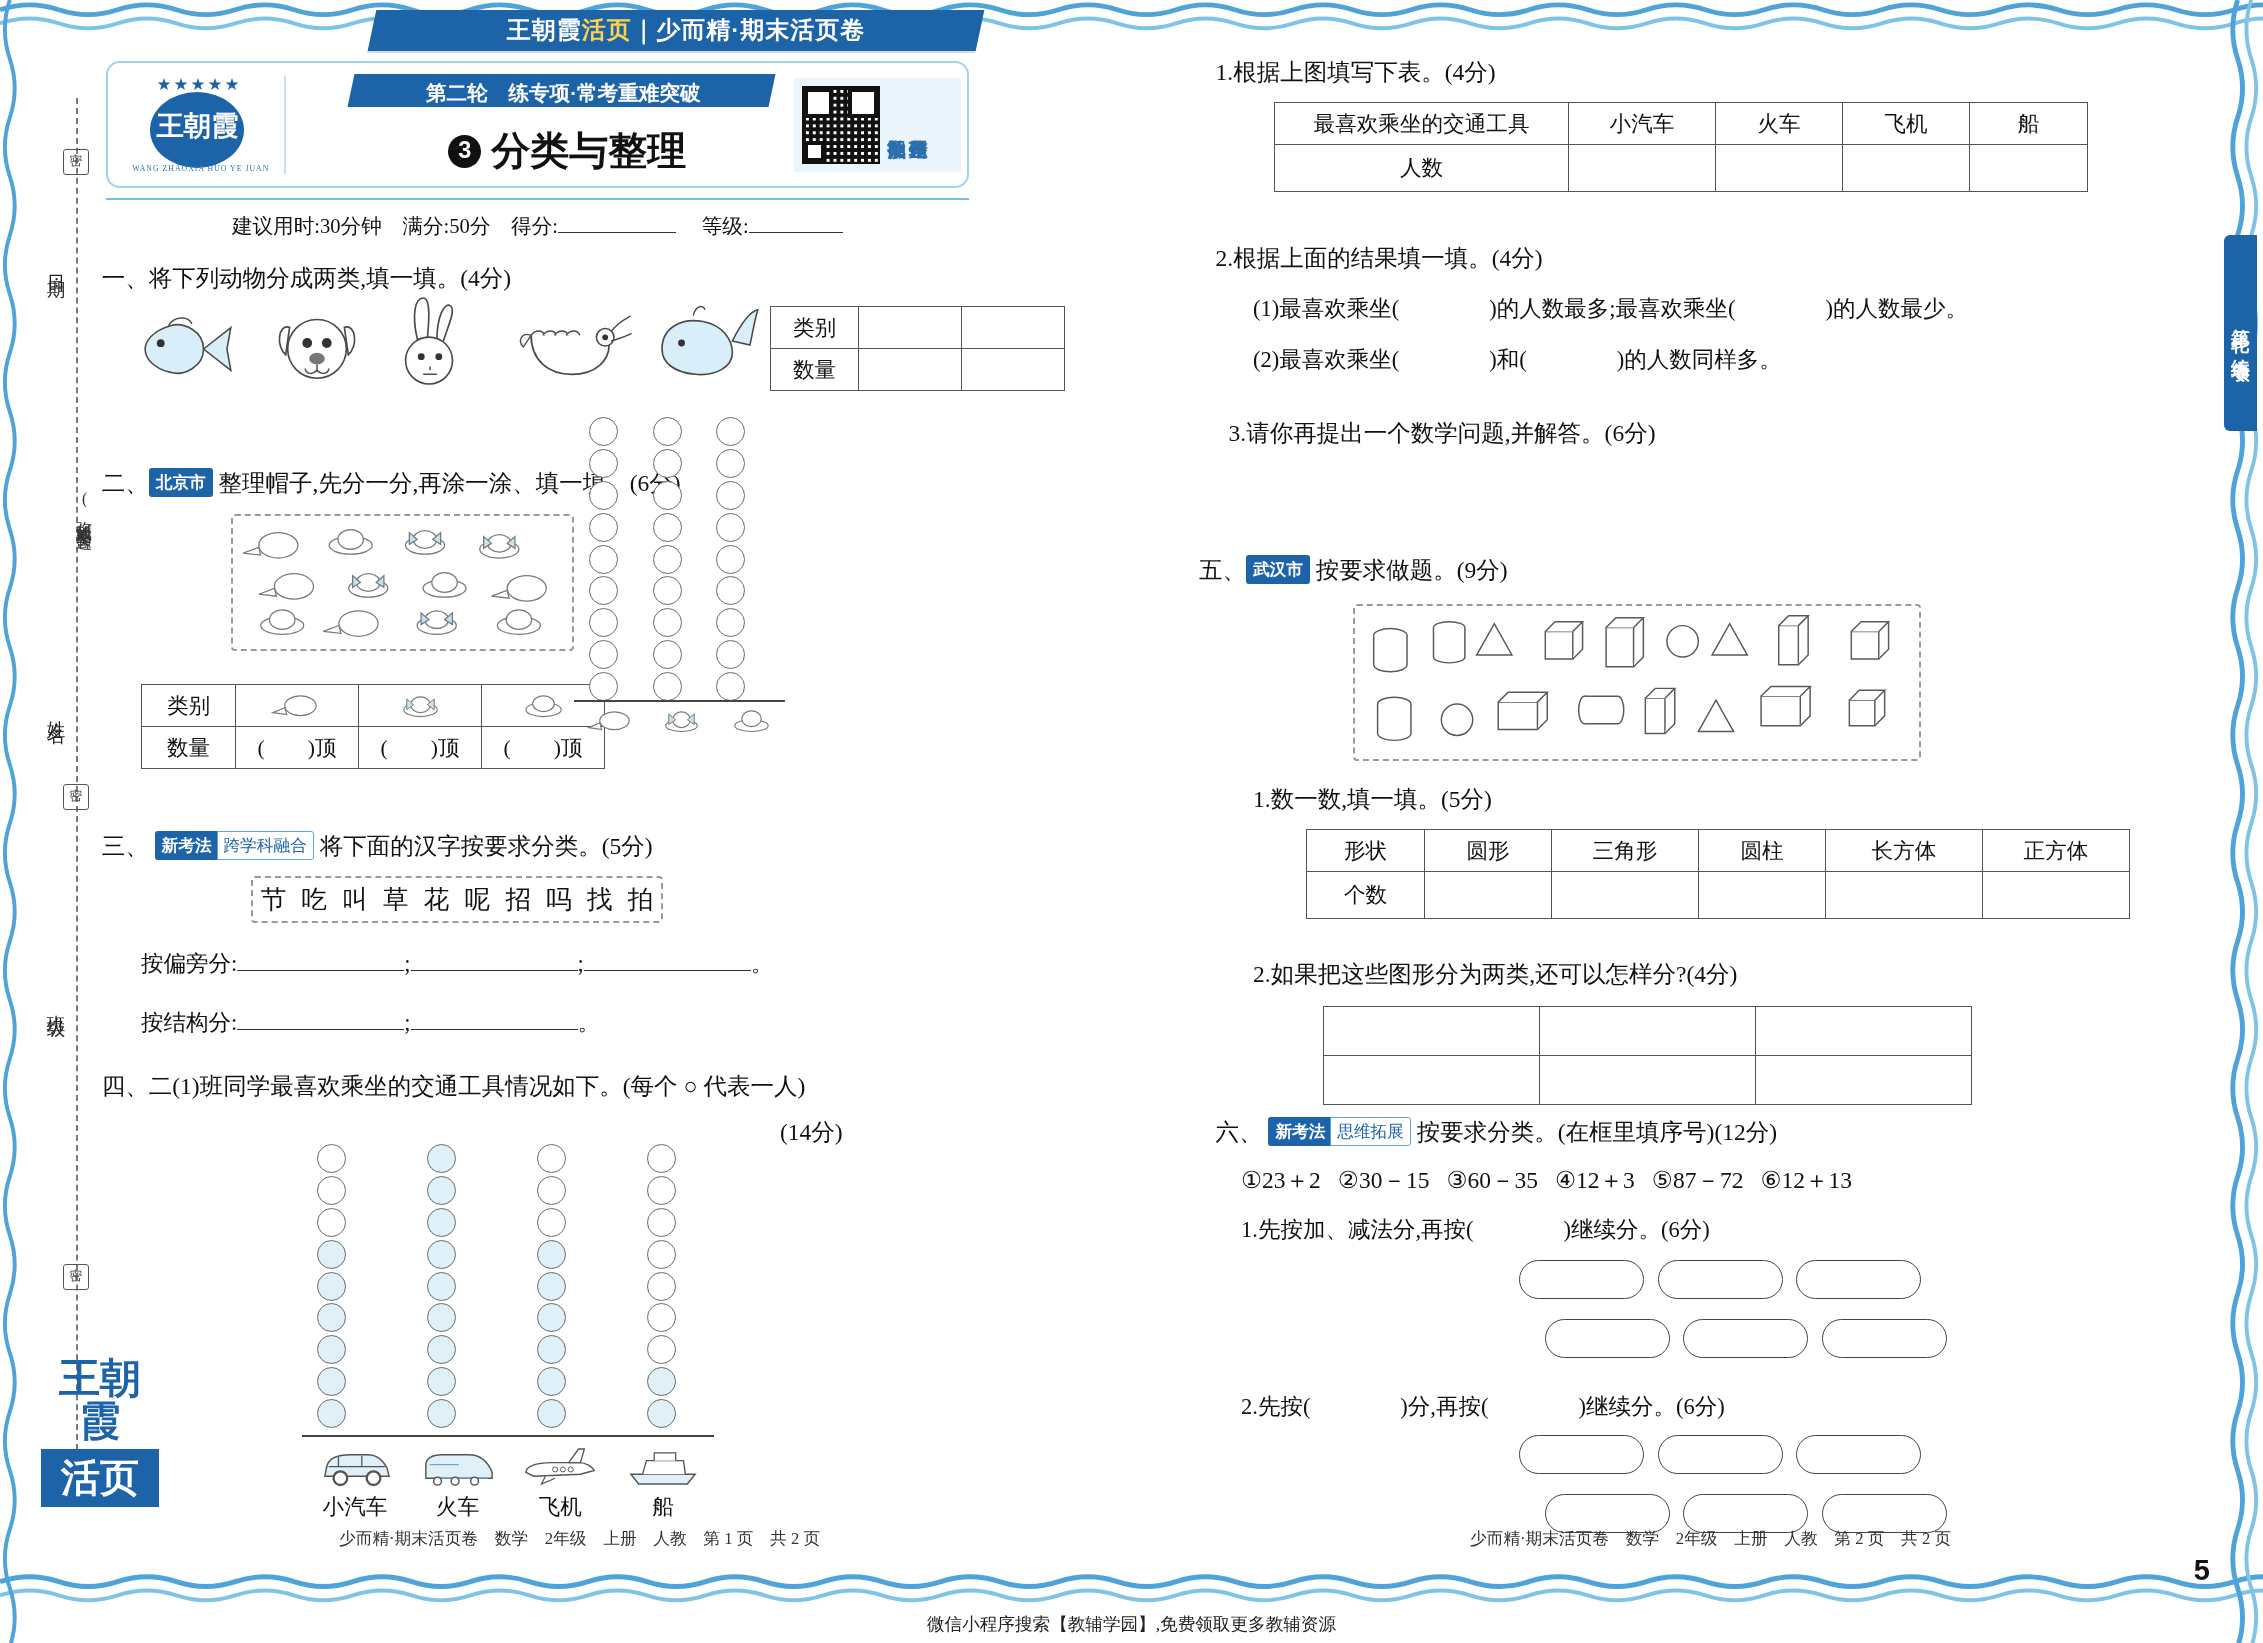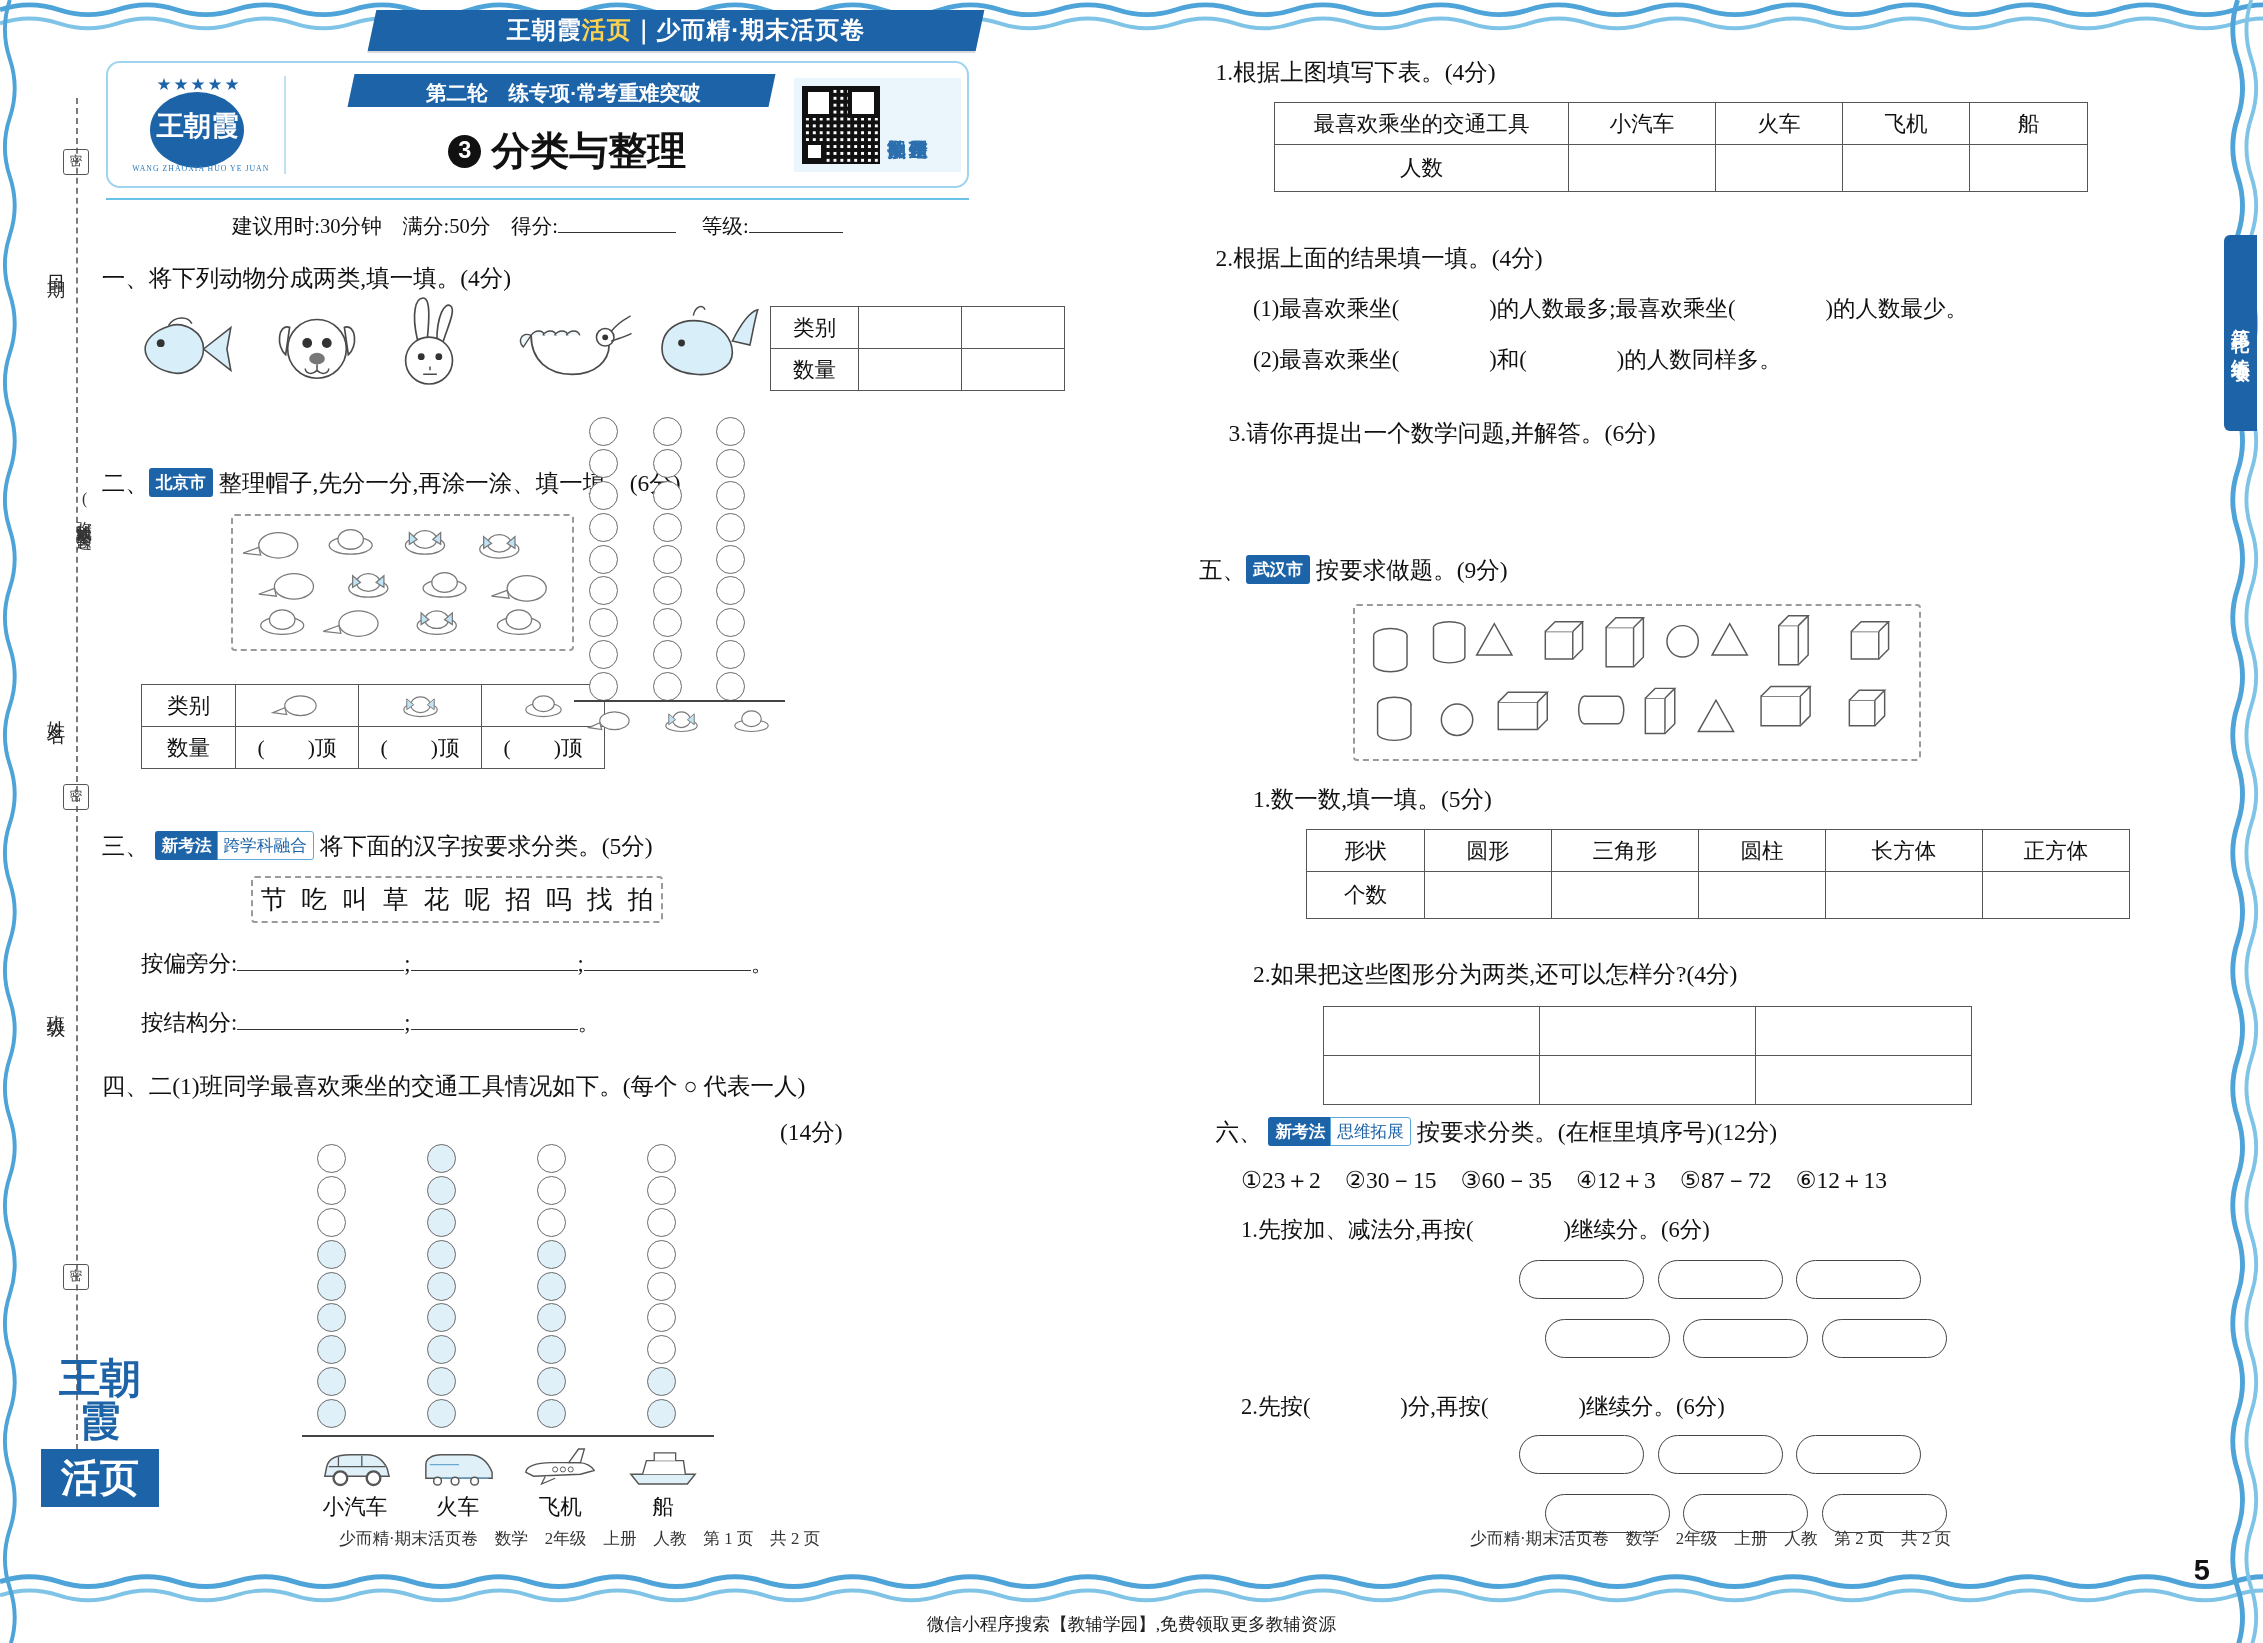--- a/index.html
+++ b/index.html
@@ -826,21 +826,21 @@
             <td style="width: 216px; height: 49px;"></td>
             <td style="width: 216px; height: 49px;"></td>
           </tr>
         </tbody>
       </table>
 
   <div class="q" style="left:19.6px; top:1070px;">
     <span>六、</span><span class="tag-pair"><span class="tag-blue">新考法</span><span class="tag-outline">思维拓展</span></span><span>按要求分类。(在框里填序号)(12分)</span>
   </div>
 
-  <div id="q6exprs" style="position:absolute; left:45px; top:1119px; width:902px; display:flex; gap:24px; font-size:23.5px;">
+  <div id="q6exprs" style="position:absolute; left:45px; top:1119px; width:902px; display:flex; gap:17px; font-size:23.5px;">
         <span>①23＋2</span>
         <span>②30－15</span>
         <span>③60－35</span>
         <span>④12＋3</span>
         <span>⑤87－72</span>
         <span>⑥12＋13</span>
       </div>
 
   <div class="qsub" style="left:45px; top:1168px;">
     <span>1.</span><span>先按加、减法分,再按(　　　　)继续分。(6分)</span>

